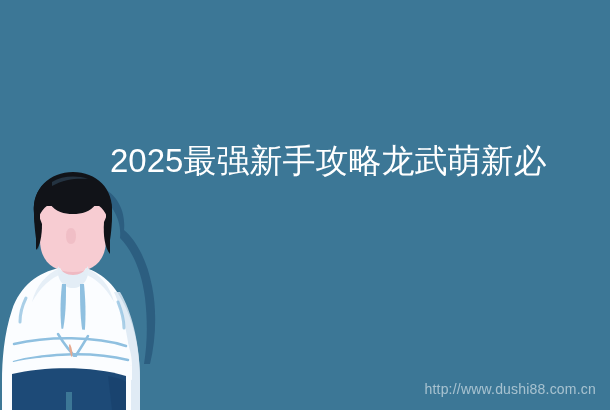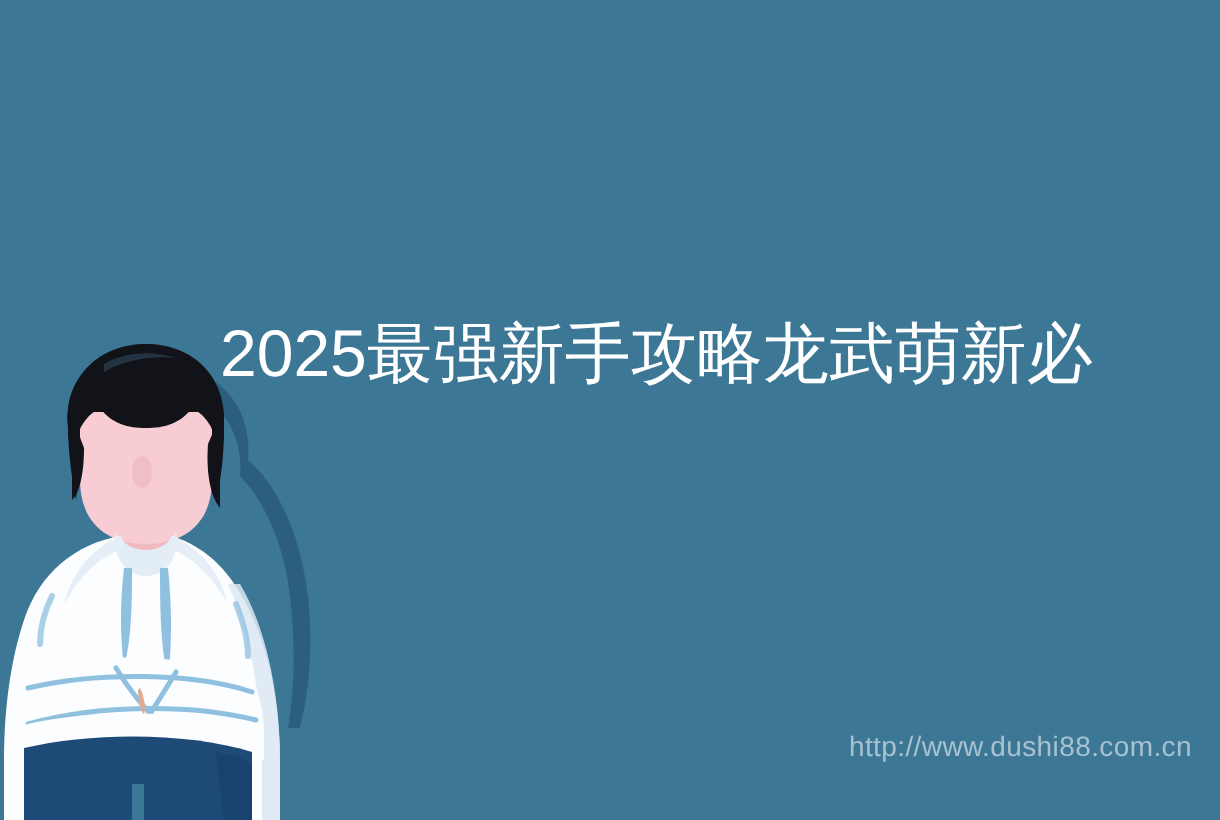--- a/index.html
+++ b/index.html
@@ -39,28 +39,27 @@
     top: 140px;
     width: 492px;
   }
   .hl-line {
     color: #ffffff;
     font-size: 33px;
     line-height: 42px;
     letter-spacing: 0px;
     white-space: nowrap;
     font-weight: 400;
-    margin-top: 16px;
   }
 
   
   #watermark {
     position: absolute;
     right: 14px;
-    bottom: 28px;
+    bottom: 12px;
     color: rgba(255, 255, 255, 0.55);
     font-size: 14px;
     line-height: 18px;
     letter-spacing: 0.2px;
     white-space: nowrap;
     margin-top: 43px;
   }
 </style>
 </head>
 <body>

